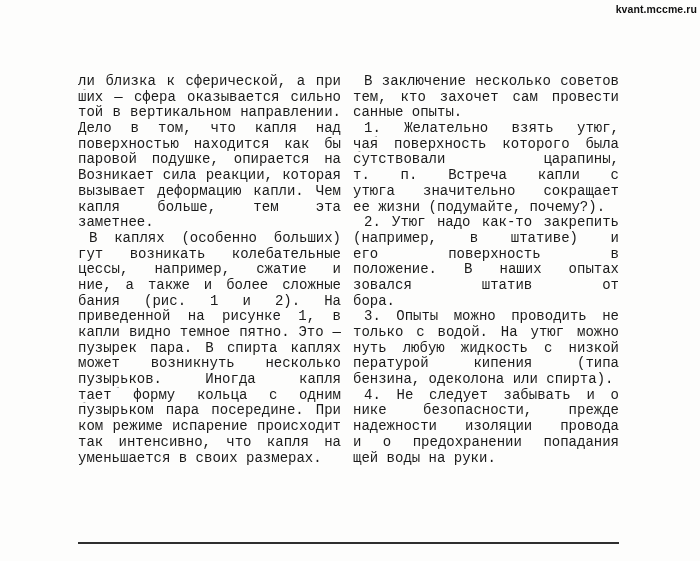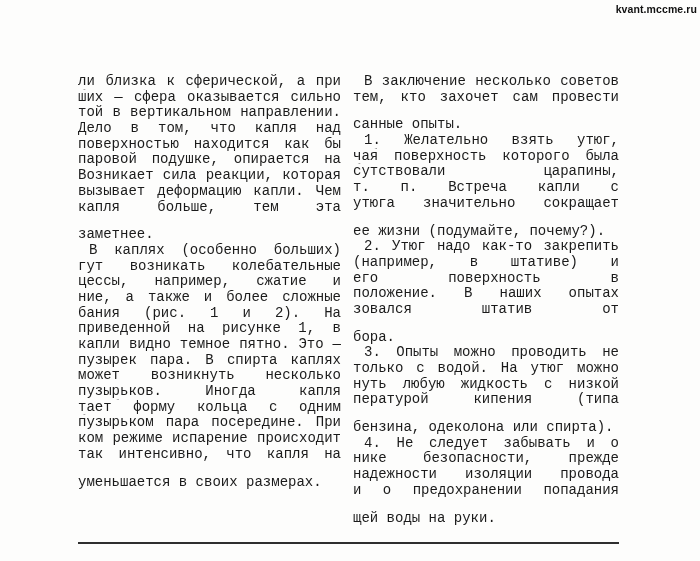--- a/index.html
+++ b/index.html
@@ -41,21 +41,20 @@
     height: 15.7px;
     text-align: justify;
     text-align-last: justify;
     white-space: normal;
     overflow: hidden;
   }
   .line.indent { text-indent: 11px; }
   .line.para-end {
     text-align: left;
     text-align-last: left;
-    margin-top: 12px;
   }
   .footer-rule {
     position: absolute;
     left: 78px;
     top: 542px;
     width: 541px;
     height: 2px;
     background: #2e2e2e;
   }
 </style>

